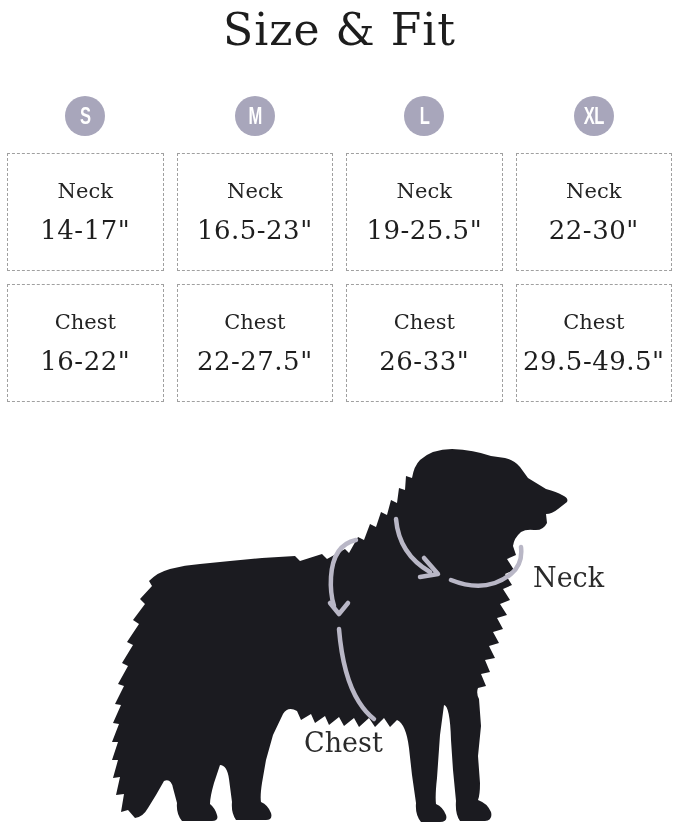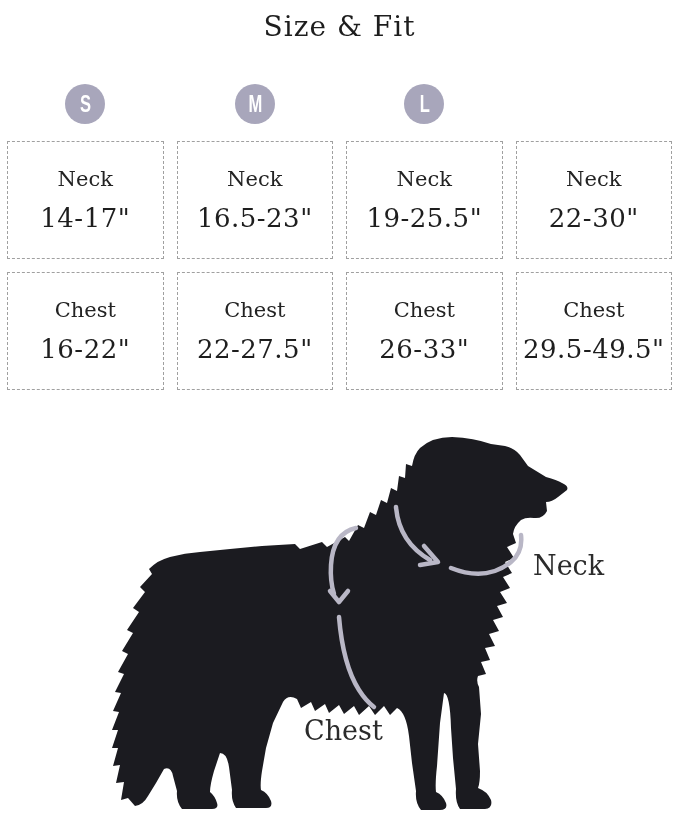--- a/index.html
+++ b/index.html
@@ -1,20 +1,20 @@
 <!DOCTYPE html>
 <html><head>
 <meta charset="utf-8">
 <style>
   html,body{margin:0;padding:0;background:#ffffff;}
   body{width:679px;height:823px;position:relative;font-family:"DejaVu Serif",serif;color:#232323;overflow:hidden;}
 
   .page-title{
-    margin:0;padding-top:10px;text-align:center;
-    font-size:28px;font-weight:500;letter-spacing:1px;color:#1d1d1d;
+    margin:0;padding-top:4px;text-align:center;
+    font-size:44px;font-weight:500;letter-spacing:1px;color:#1d1d1d;
     font-family:"DejaVu Serif",serif;
   }
 
   .size-grid{
     display:grid;grid-template-columns:repeat(4,1fr);
     column-gap:13px;padding:0 7px;box-sizing:border-box;width:679px;
   }
   .badges-row{margin-top:41px;}
   .badge-cell{display:flex;justify-content:center;align-items:center;height:40px;}
   .size-badge{
@@ -49,20 +49,25 @@
       </div>
   </div>
   <div class="badge-cell">
     <div class="size-badge">
         <span>M</span>
       </div>
   </div>
   <div class="badge-cell">
     <div class="size-badge">
         <span>L</span>
+      </div>
+  </div>
+  <div class="badge-cell">
+    <div class="size-badge">
+        <span>XL</span>
       </div>
   </div>
 </div>
 
 <div class="size-grid neck-row">
   <div class="measure-box">
     <div class="measure-label">Neck</div>
     <div class="measure-value">14-17"</div>
   </div>
   <div class="measure-box">

